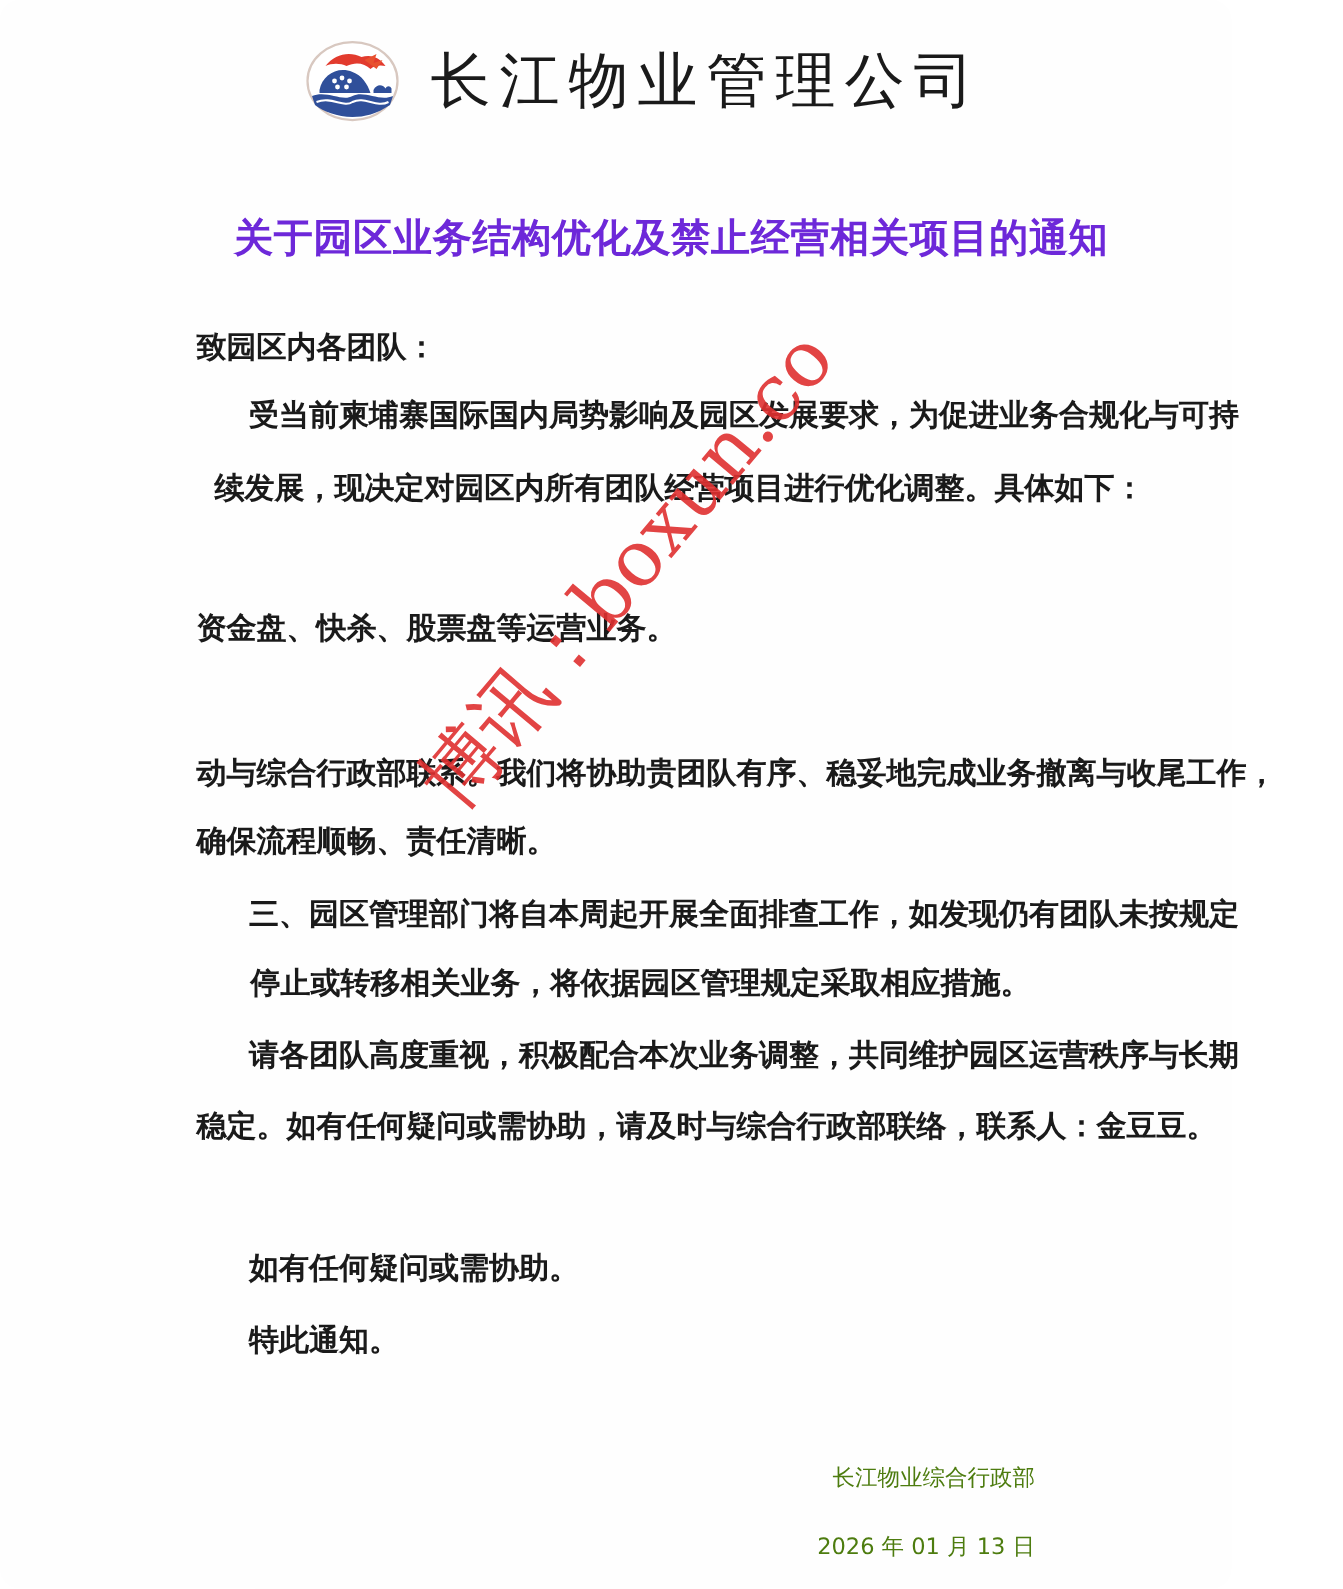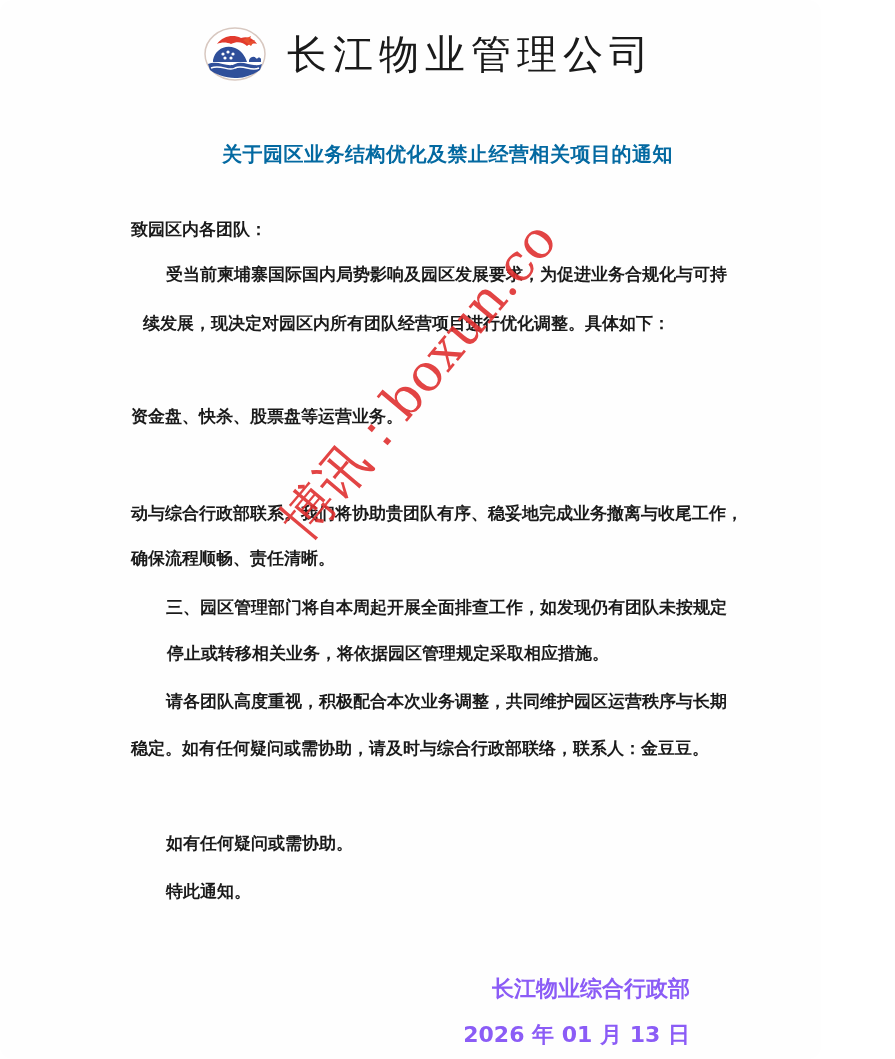--- a/index.html
+++ b/index.html
@@ -43,43 +43,43 @@
       line-height: 1;
       font-weight: normal;
     }
     
     .doc-title {
       position: absolute;
       left: 0;
       width: 895px;
       top: 141px;
       text-align: center;
-      font-size: 20px;
+      font-size: 26px;
       font-weight: bold;
-      color: #0369a1;
+      color: #6d28d9;
       letter-spacing: 0.5px;
     }
     
     .body-line {
       position: absolute;
-      font-size: 17px;
+      font-size: 20px;
       font-weight: bold;
       color: #1a1a1a;
       white-space: nowrap;
       line-height: 1;
     }
     .salutation { left: 131px; top: 221px; }
     .indent { left: 166px; }
     .noindent { left: 131px; }
     .signature {
       position: absolute;
       right: 131px;
-      font-size: 22px;
-      font-weight: bold;
-      color: #8b5cf6;
+      font-size: 15px;
+      font-weight: normal;
+      color: #4d7c0f;
       white-space: nowrap;
       line-height: 1;
       text-align: right;
     }
     
     .watermark {
       position: absolute;
       left: 292px;
       top: 505px;
       transform-origin: left center;

